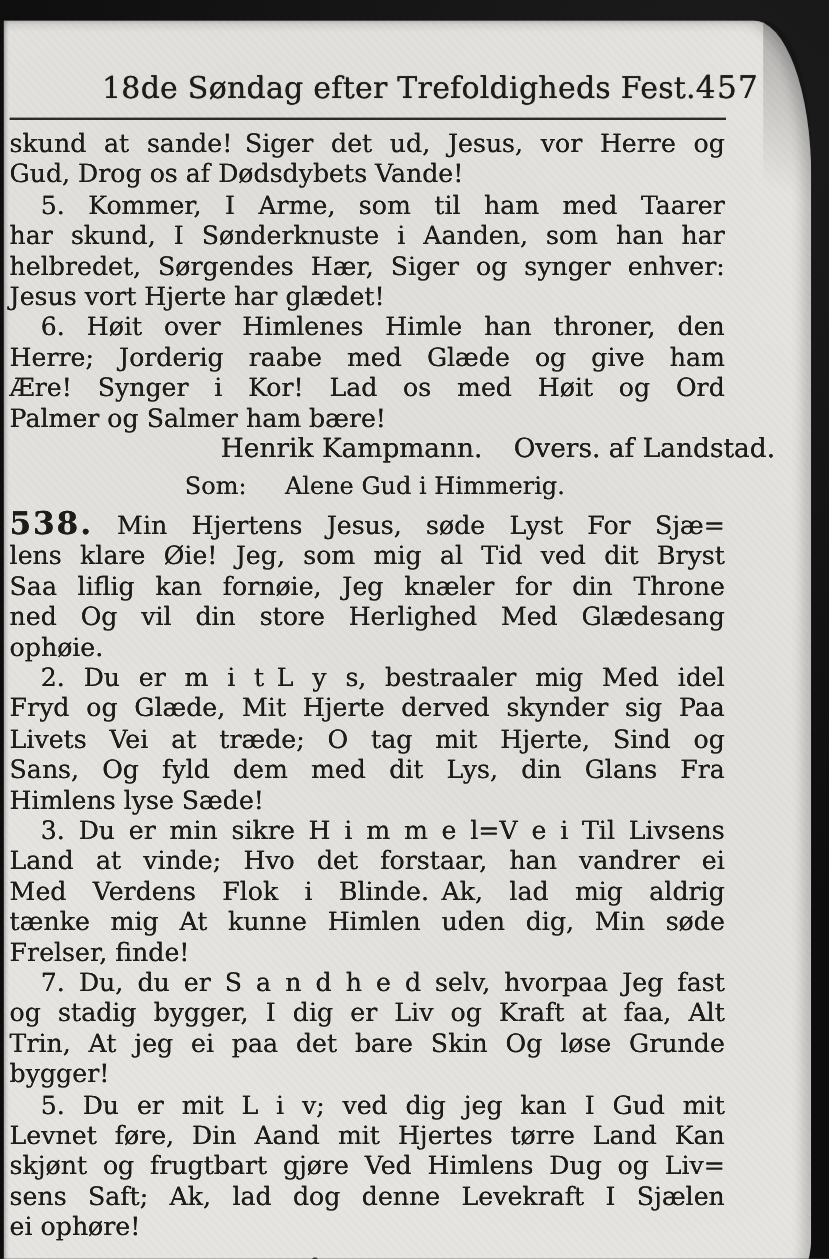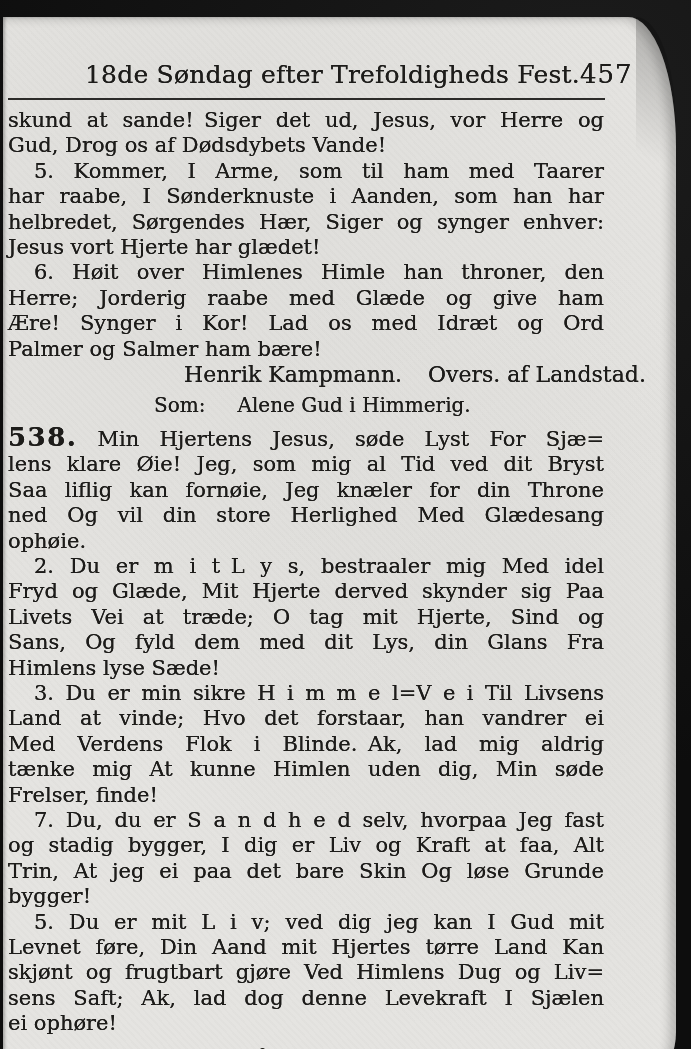--- a/index.html
+++ b/index.html
@@ -76,27 +76,27 @@
   </div>
 
   <div class="rule"></div>
 
   <div class="content">
 
     <div class="line">skund at sande! Siger det ud, Jesus, vor Herre og</div>
     <div class="line end">Gud, Drog os af Dødsdybets Vande!</div>
 
     <div class="line indent">5. Kommer, I Arme, som til ham med Taarer</div>
-    <div class="line">har raabe, I Sønderknuste i Aanden, som han har</div>
+    <div class="line">har skund, I Sønderknuste i Aanden, som han har</div>
     <div class="line">helbredet, Sørgendes Hær, Siger og synger enhver:</div>
     <div class="line end">Jesus vort Hjerte har glædet!</div>
 
     <div class="line indent">6. Høit over Himlenes Himle han throner, den</div>
     <div class="line">Herre; Jorderig raabe med Glæde og give ham</div>
-    <div class="line">Ære! Synger i Kor! Lad os med Idræt og Ord</div>
+    <div class="line">Ære! Synger i Kor! Lad os med Høit og Ord</div>
     <div class="line end">Palmer og Salmer ham bære!</div>
 
     <div class="attribution">
       <span>Henrik Kampmann.</span>
       <span>Overs. af Landstad.</span>
     </div>
 
     <div class="melody">
       <span>Som:</span>
       <span>Alene Gud i Himmerig.</span>

